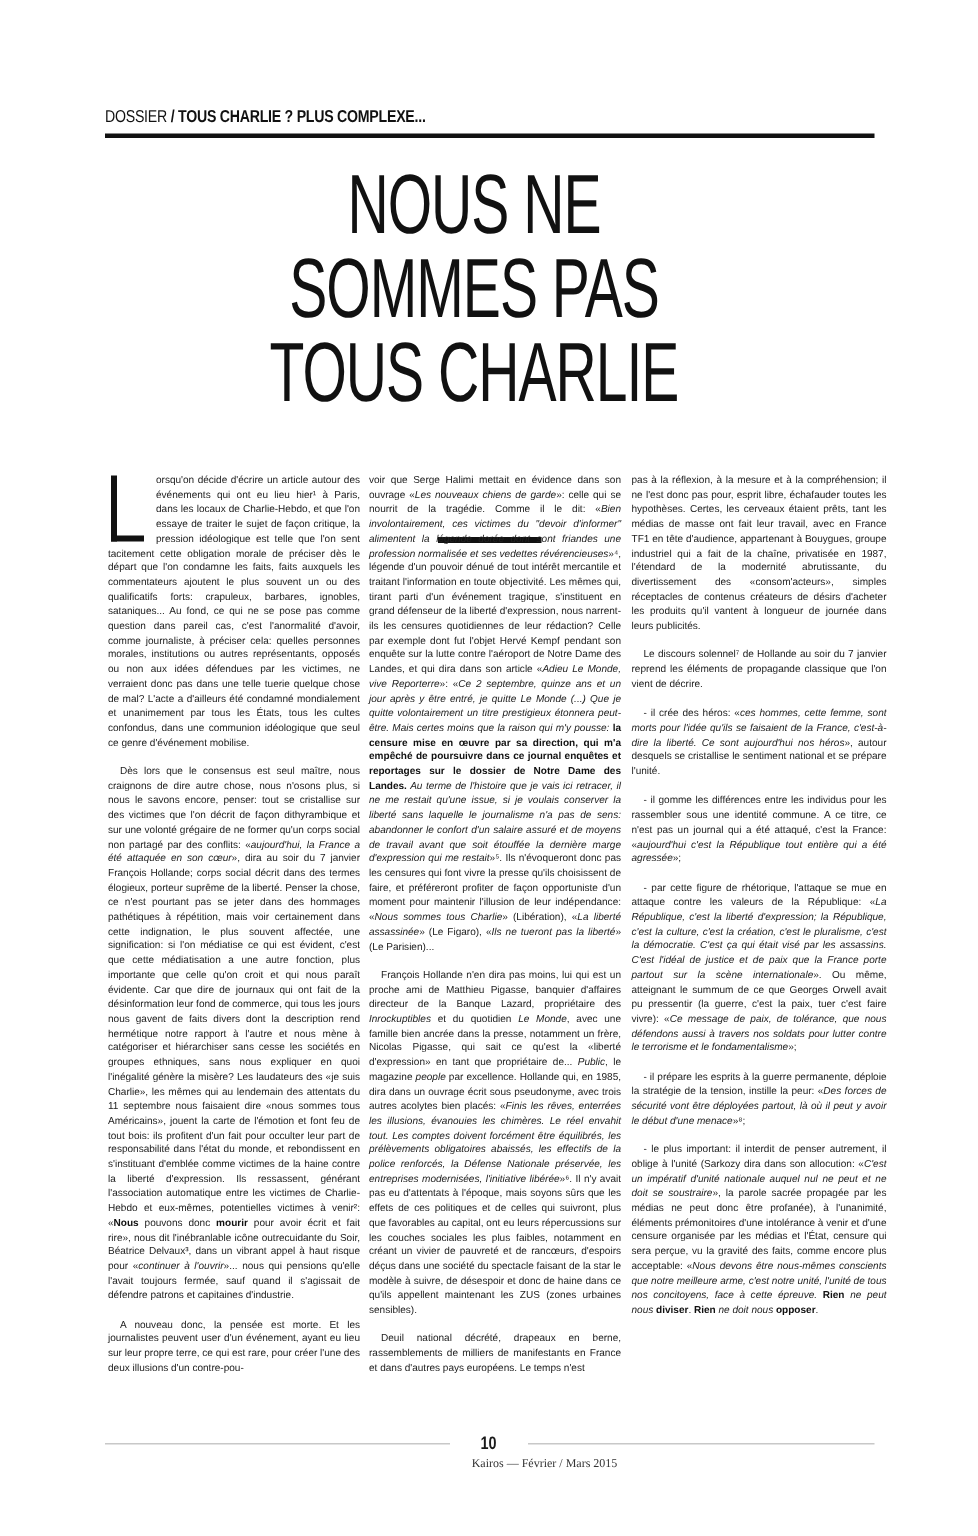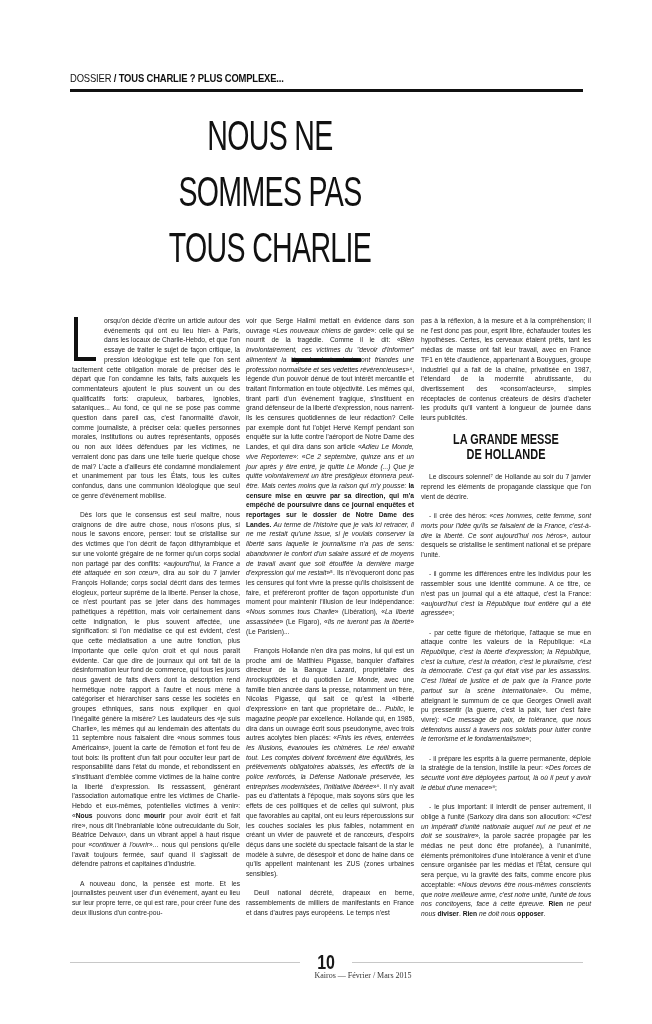--- a/index.html
+++ b/index.html
@@ -6,21 +6,21 @@
   body { width: 652px; height: 1024px; position: relative; overflow: hidden; color: #1a1a1a; }
   .kicker {
     position: absolute; left: 70px; top: 72px;
     font-family: "Liberation Sans", sans-serif; font-size: 11.5px; letter-spacing: -0.2px;
     transform: scaleX(0.82); transform-origin: left center; white-space: nowrap; color: #111;
   }
   .kicker .k-bold { font-weight: bold; }
   .header-rule { position: absolute; left: 70px; width: 513px; top: 89px; height: 3px; background: #111; }
   .title {
     position: absolute; left: 0; width: 540px; top: 108px; text-align: center;
-    font-family: "Liberation Sans", sans-serif; font-size: 42px; line-height: 56px; color: #111;
+    font-family: "Liberation Sans", sans-serif; font-size: 56px; line-height: 56px; color: #111; padding-left: 46px;
   }
   .title .tline { display: block; transform: scaleX(0.68); transform-origin: center; letter-spacing: -1px; }
   .title-rule { position: absolute; left: 292px; width: 69px; top: 358px; height: 4px; background: #111; }
   .col {
     position: absolute; top: 316px; width: 168px;
     font-family: "Liberation Sans", sans-serif; font-size: 6.7px; line-height: 9.7px;
     text-align: justify; hyphens: auto; color: #222;
   }
   .col1 { left: 72px; }
   .col2 { left: 246px; }
@@ -36,21 +36,21 @@
   .dropcap .dc-h { position: absolute; left: 2px; bottom: 0; width: 22px; height: 4px; background: #111; }
   .subhead {
     font-family: "Liberation Sans", sans-serif; font-weight: bold; font-size: 14px; line-height: 15px;
     text-align: center; margin: 6px 0 10px 0; color: #111;
   }
   .subhead span { display: block; transform: scaleX(0.78); transform-origin: center; }
   .footer-rule-l { position: absolute; left: 70px; width: 230px; top: 962px; height: 1px; background: #c8c8c8; }
   .footer-rule-r { position: absolute; left: 352px; width: 231px; top: 962px; height: 1px; background: #c8c8c8; }
   .page-num {
     position: absolute; left: 0; width: 652px; top: 954px; text-align: center;
-    font-family: "Liberation Sans", sans-serif; font-weight: bold; font-size: 20px; line-height: 16px;
+    font-family: "Liberation Sans", sans-serif; font-weight: bold; font-size: 12px; line-height: 16px;
   }
   .page-num span { display: inline-block; transform: scaleX(0.8); }
   .footer-caption {
     position: absolute; left: 0; width: 652px; top: 971px; text-align: center;
     font-family: "Liberation Serif", serif; font-size: 8px; color: #333; margin-left: 37px;
   }
 </style>
 </head>
 <body>
 
@@ -78,24 +78,20 @@
 </div>
 
 <div class="col col2">
   <p class="noindent"><span>voir que Serge Halimi mettait en évidence dans son ouvrage «</span><i>Les nouveaux chiens de garde</i><span>»: celle qui se nourrit de la tragédie. Comme il le dit: «</span><i>Bien involontairement, ces victimes du "devoir d'informer" alimentent la légende dorée dont sont friandes une profession normalisée et ses vedettes révérencieuses</i><span>»⁴, légende d'un pouvoir dénué de tout intérêt mercantile et traitant l'information en toute objectivité. Les mêmes qui, tirant parti d'un événement tragique, s'instituent en grand défenseur de la liberté d'expression, nous narrent-ils les censures quotidiennes de leur rédaction? Celle par exemple dont fut l'objet Hervé Kempf pendant son enquête sur la lutte contre l'aéroport de Notre Dame des Landes, et qui dira dans son article «</span><i>Adieu Le Monde, vive Reporterre</i><span>»: «</span><i>Ce 2 septembre, quinze ans et un jour après y être entré, je quitte Le Monde (...) Que je quitte volontairement un titre prestigieux étonnera peut-être. Mais certes moins que la raison qui m'y pousse:</i><b> la censure mise en œuvre par sa direction, qui m'a empêché de poursuivre dans ce journal enquêtes et reportages sur le dossier de Notre Dame des Landes.</b><i> Au terme de l'histoire que je vais ici retracer, il ne me restait qu'une issue, si je voulais conserver la liberté sans laquelle le journalisme n'a pas de sens: abandonner le confort d'un salaire assuré et de moyens de travail avant que soit étouffée la dernière marge d'expression qui me restait</i><span>»⁵. Ils n'évoqueront donc pas les censures qui font vivre la presse qu'ils choisissent de faire, et préféreront profiter de façon opportuniste d'un moment pour maintenir l'illusion de leur indépendance: «</span><i>Nous sommes tous Charlie</i><span>» (Libération), «</span><i>La liberté assassinée</i><span>» (Le Figaro), «</span><i>Ils ne tueront pas la liberté</i><span>» (Le Parisien)...</span></p>
   <p><span>François Hollande n'en dira pas moins, lui qui est un proche ami de Matthieu Pigasse, banquier d'affaires directeur de la Banque Lazard, propriétaire des </span><i>Inrockuptibles</i><span> et du quotidien </span><i>Le Monde</i><span>, avec une famille bien ancrée dans la presse, notamment un frère, Nicolas Pigasse, qui sait ce qu'est la «liberté d'expression» en tant que propriétaire de... </span><i>Public</i><span>, le magazine </span><i>people</i><span> par excellence. Hollande qui, en 1985, dira dans un ouvrage écrit sous pseudonyme, avec trois autres acolytes bien placés: «</span><i>Finis les rêves, enterrées les illusions, évanouies les chimères. Le réel envahit tout. Les comptes doivent forcément être équilibrés, les prélèvements obligatoires abaissés, les effectifs de la police renforcés, la Défense Nationale préservée, les entreprises modernisées, l'initiative libérée</i><span>»⁶. Il n'y avait pas eu d'attentats à l'époque, mais soyons sûrs que les effets de ces politiques et de celles qui suivront, plus que favorables au capital, ont eu leurs répercussions sur les couches sociales les plus faibles, notamment en créant un vivier de pauvreté et de rancœurs, d'espoirs déçus dans une société du spectacle faisant de la star le modèle à suivre, de désespoir et donc de haine dans ce qu'ils appellent maintenant les ZUS (zones urbaines sensibles).</span></p>
   <p>Deuil national décrété, drapeaux en berne, rassemblements de milliers de manifestants en France et dans d'autres pays européens. Le temps n'est</p>
 </div>
 
 <div class="col col3">
   <p class="noindent">pas à la réflexion, à la mesure et à la compréhension; il ne l'est donc pas pour, esprit libre, échafauder toutes les hypothèses. Certes, les cerveaux étaient prêts, tant les médias de masse ont fait leur travail, avec en France TF1 en tête d'audience, appartenant à Bouygues, groupe industriel qui a fait de la chaîne, privatisée en 1987, l'étendard de la modernité abrutissante, du divertissement des «consom'acteurs», simples réceptacles de contenus créateurs de désirs d'acheter les produits qu'il vantent à longueur de journée dans leurs publicités.</p>
-  <h2 class="subhead">
-    <span>LA GRANDE MESSE</span>
-    <span>DE HOLLANDE</span>
-  </h2>
   <p>Le discours solennel⁷ de Hollande au soir du 7 janvier reprend les éléments de propagande classique que l'on vient de décrire.</p>
   <p><span>- il crée des héros: «</span><i>ces hommes, cette femme, sont morts pour l'idée qu'ils se faisaient de la France, c'est-à-dire la liberté. Ce sont aujourd'hui nos héros</i><span>», autour desquels se cristallise le sentiment national et se prépare l'unité.</span></p>
   <p><span>- il gomme les différences entre les individus pour les rassembler sous une identité commune. A ce titre, ce n'est pas un journal qui a été attaqué, c'est la France: «</span><i>aujourd'hui c'est la République tout entière qui a été agressée</i><span>»;</span></p>
   <p><span>- par cette figure de rhétorique, l'attaque se mue en attaque contre les valeurs de la République: «</span><i>La République, c'est la liberté d'expression; la République, c'est la culture, c'est la création, c'est le pluralisme, c'est la démocratie. C'est ça qui était visé par les assassins. C'est l'idéal de justice et de paix que la France porte partout sur la scène internationale</i><span>». Ou même, atteignant le summum de ce que Georges Orwell avait pu pressentir (la guerre, c'est la paix, tuer c'est faire vivre): «</span><i>Ce message de paix, de tolérance, que nous défendons aussi à travers nos soldats pour lutter contre le terrorisme et le fondamentalisme</i><span>»;</span></p>
   <p><span>- il prépare les esprits à la guerre permanente, déploie la stratégie de la tension, instille la peur: «</span><i>Des forces de sécurité vont être déployées partout, là où il peut y avoir le début d'une menace</i><span>»⁸;</span></p>
   <p><span>- le plus important: il interdit de penser autrement, il oblige à l'unité (Sarkozy dira dans son allocution: «</span><i>C'est un impératif d'unité nationale auquel nul ne peut et ne doit se soustraire</i><span>», la parole sacrée propagée par les médias ne peut donc être profanée), à l'unanimité, éléments prémonitoires d'une intolérance à venir et d'une censure organisée par les médias et l'État, censure qui sera perçue, vu la gravité des faits, comme encore plus acceptable: «</span><i>Nous devons être nous-mêmes conscients que notre meilleure arme, c'est notre unité, l'unité de tous nos concitoyens, face à cette épreuve.</i><b> Rien</b><i> ne peut nous </i><b>diviser</b><span>. </span><b>Rien</b><i> ne doit nous </i><b>opposer</b><span>.</span></p>
 </div>
 
 <div class="footer-rule-l"></div>
 <div class="footer-rule-r"></div>

